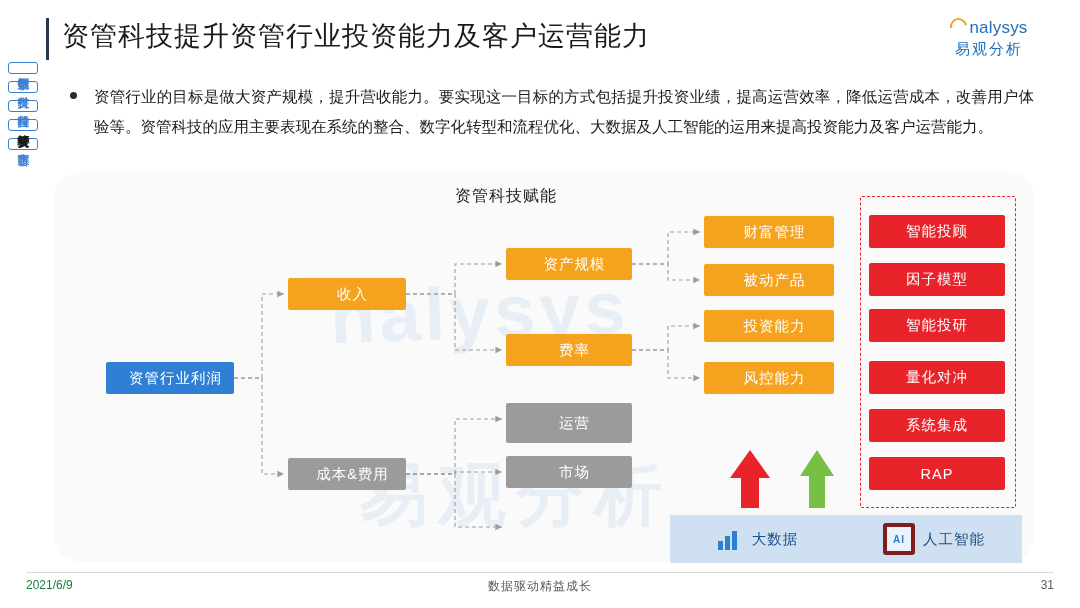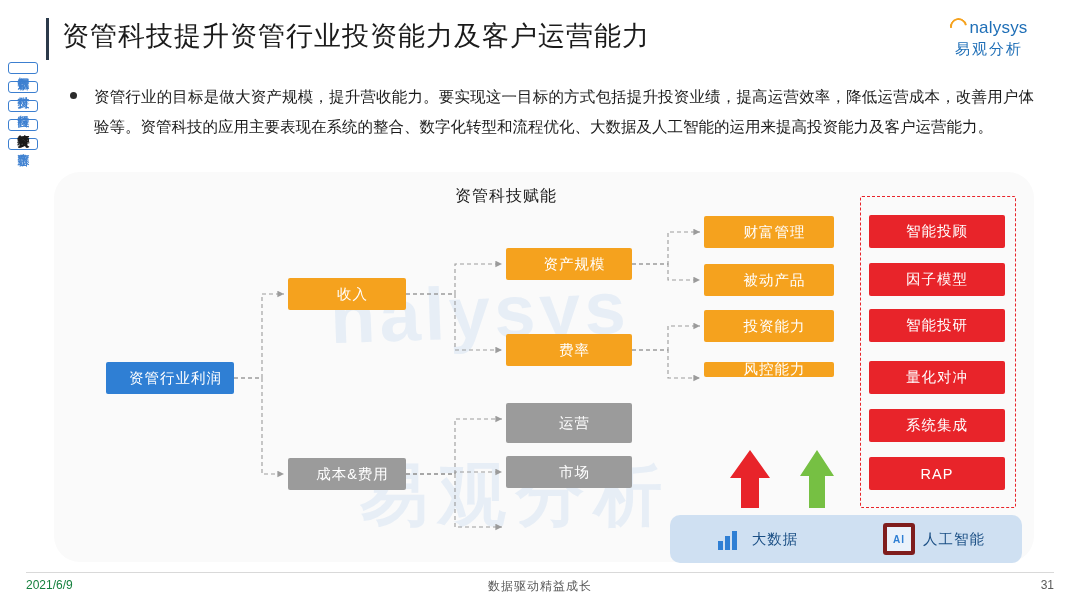--- a/index.html
+++ b/index.html
@@ -167,21 +167,21 @@
   
   #b-scale  { left: 506px; top: 248px; width: 126px; height: 32px; }
   #b-rate   { left: 506px; top: 334px; width: 126px; height: 32px; }
   #b-oper   { left: 506px; top: 403px; width: 126px; height: 40px; }
   #b-market { left: 506px; top: 456px; width: 126px; height: 32px; }
   #b-comp   { left: 506px; top: 511px; width: 126px; height: 32px; }
   
   #b-wealth { left: 704px; top: 216px; width: 130px; height: 32px; }
   #b-passive{ left: 704px; top: 264px; width: 130px; height: 32px; }
   #b-invest { left: 704px; top: 310px; width: 130px; height: 32px; }
-  #b-risk   { left: 704px; top: 362px; width: 130px; height: 15px; }
+  #b-risk   { left: 704px; top: 362px; width: 130px; height: 32px; }
 
   
   .red-box {
     position: absolute;
     left: 860px; top: 196px;
     width: 154px; height: 310px;
     border: 1.6px dashed #e8242a;
     border-radius: 2px;
   }
   .rbox {
@@ -212,21 +212,21 @@
 
   
   .uparrow { position: absolute; }
 
   
   .bottom-bar {
     position: absolute;
     left: 670px; top: 515px;
     width: 352px; height: 48px;
     background: #cfe0f2;
-    border-radius: 10px;
+    border-radius: 0;
     display: flex;
     align-items: center;
   }
   .bb-item {
     flex: 1;
     display: flex;
     align-items: center;
     justify-content: center;
     gap: 8px;
     font-size: 14.5px;

